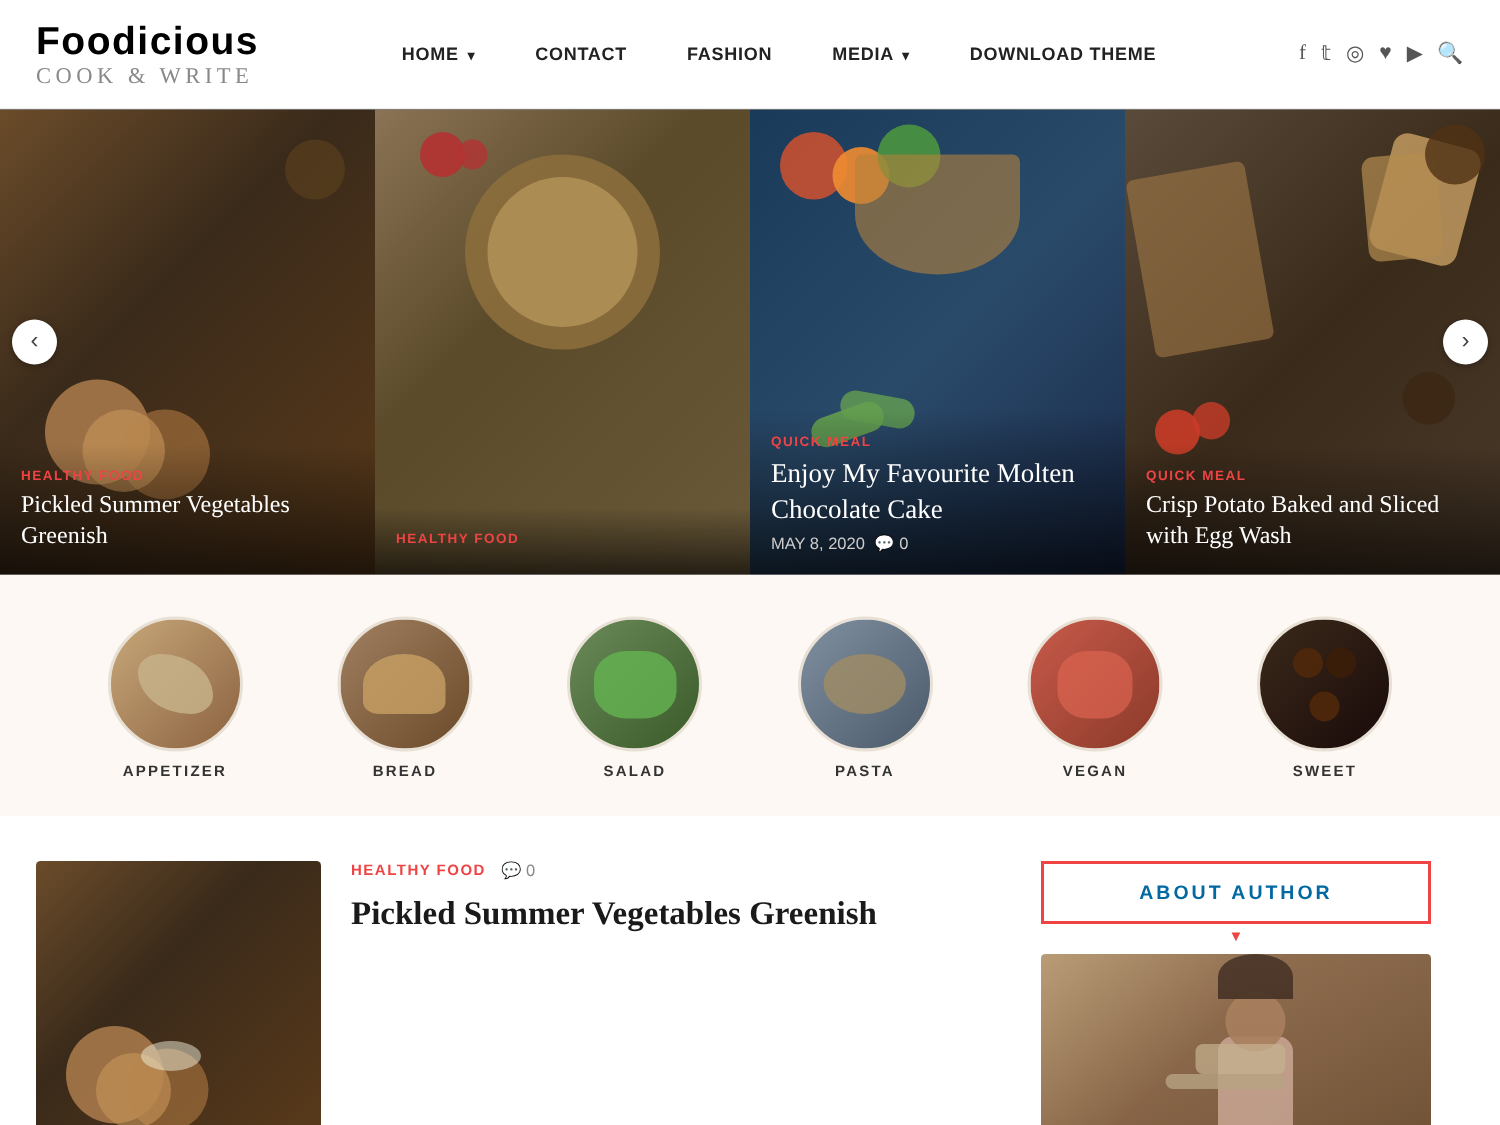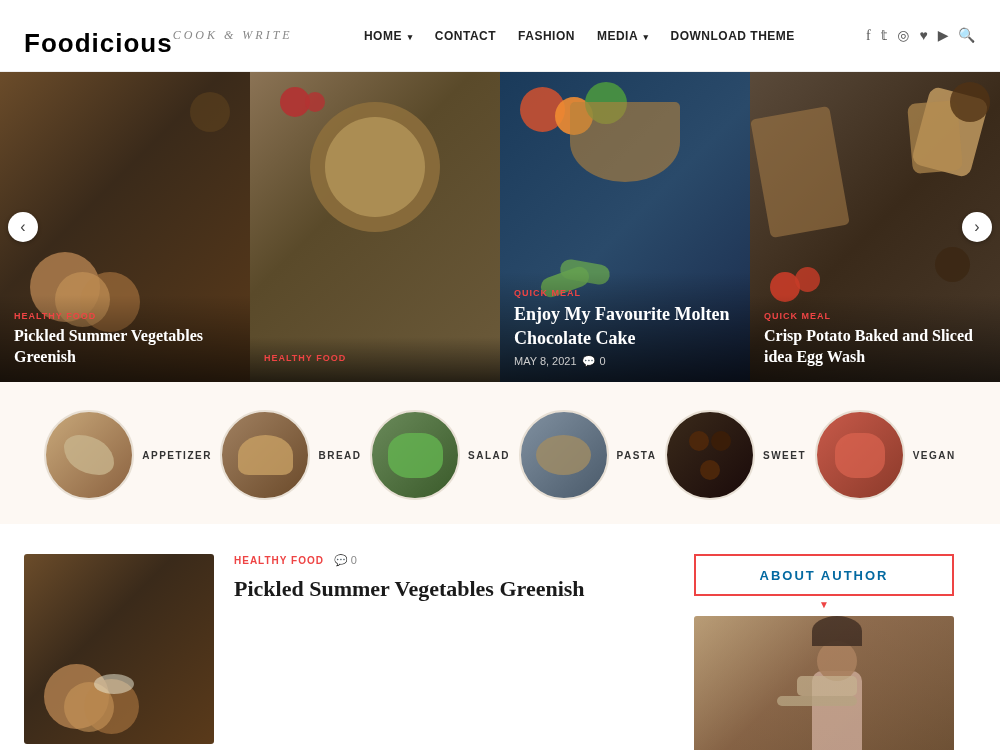--- a/index.html
+++ b/index.html
@@ -7,24 +7,24 @@
 
     
     header {
       display: flex;
       align-items: center;
       justify-content: space-between;
       padding: 12px 24px;
       border-bottom: 1px solid #eee;
       background: #fff;
     }
-    .logo-block { display: flex; flex-direction: row; align-items: flex-start; margin-top: 16px; }
+    .logo-block { display: flex; flex-direction: column; align-items: flex-start; }
     .logo-name { font-size: 26px; font-weight: 900; font-family: sans-serif; letter-spacing: 1px; }
-    .logo-sub { font-size: 12px; letter-spacing: 3px; color: #888; text-transform: uppercase; font-style: italic; }
-    nav { display: flex; align-items: center; gap: 2px; }
+    .logo-sub { font-size: 15px; letter-spacing: 3px; color: #888; text-transform: uppercase; }
+    nav { display: flex; align-items: center; gap: 20px; }
     .nav-item {
       font-size: 12px;
       font-weight: 600;
       letter-spacing: 0.5px;
       text-transform: uppercase;
       padding: 6px 10px;
       cursor: pointer;
       color: #222;
       font-family: sans-serif;
     }
@@ -58,21 +58,21 @@
       font-size: 9px;
       font-weight: 700;
       text-transform: uppercase;
       letter-spacing: 1px;
       color: #e44;
       margin-bottom: 5px;
       font-family: sans-serif;
     }
     .slide-title {
       font-size: 16px;
-      font-weight: 700;
+      font-weight: 400;
       color: #fff;
       line-height: 1.3;
     }
     .slide-meta {
       font-size: 11px;
       color: #ccc;
       margin-top: 5px;
       font-family: sans-serif;
     }
     .slide-featured {
@@ -118,20 +118,21 @@
       background: #fdf8f3;
       padding: 28px 40px 24px;
     }
     .categories-row {
       display: flex;
       justify-content: space-around;
       align-items: flex-start;
     }
     .category-item {
       display: flex;
+      flex-direction: column;
       align-items: center;
       cursor: pointer;
       gap: 8px;
     }
     .category-circle {
       width: 90px;
       height: 90px;
       border-radius: 50%;
       overflow: hidden;
       border: 2px solid #e8e0d5;
@@ -329,21 +330,21 @@
         <div style="position:absolute;top:30px;left:50%;transform:translateX(-50%);width:110px;height:80px;background:rgba(180,130,60,0.6);border-radius:5px 5px 50% 50%;"></div>
 
         <div style="position:absolute;bottom:90px;left:40px;width:50px;height:20px;border-radius:10px;background:rgba(100,160,80,0.9);transform:rotate(-20deg);"></div>
         <div style="position:absolute;bottom:100px;left:60px;width:50px;height:20px;border-radius:10px;background:rgba(100,160,80,0.8);transform:rotate(10deg);"></div>
       </div>
     </div>
     <div class="slide-overlay">
       <div class="slide-tag">QUICK MEAL</div>
       <div class="slide-title">Enjoy My Favourite Molten Chocolate Cake</div>
       <div class="slide-meta">
-        <span>MAY 8, 2021</span>
+        <span>MAY 8, 2020</span>
         &nbsp;💬 <span>0</span>
       </div>
     </div>
   </div>
 
   <div class="slide">
     <div class="slide-content-wrapper">
       <div class="slide-4-bg" style="width:100%;height:100%;position:relative;">
 
         <div style="position:absolute;top:20px;right:20px;width:60px;height:80px;background:rgba(200,160,100,0.8);border-radius:10px;transform:rotate(15deg);"></div>
@@ -352,21 +353,21 @@
         <div style="position:absolute;bottom:100px;right:30px;width:35px;height:35px;border-radius:50%;background:rgba(60,40,20,0.9);"></div>
 
         <div style="position:absolute;top:40px;left:10px;width:80px;height:120px;background:rgba(160,120,70,0.6);border-radius:5px;transform:rotate(-10deg);"></div>
 
         <div style="position:absolute;bottom:80px;left:20px;width:30px;height:30px;border-radius:50%;background:rgba(200,60,40,0.9);"></div>
         <div style="position:absolute;bottom:90px;left:45px;width:25px;height:25px;border-radius:50%;background:rgba(200,60,40,0.8);"></div>
       </div>
     </div>
     <div class="slide-overlay">
       <div class="slide-tag">QUICK MEAL</div>
-      <div class="slide-title">Crisp Potato Baked and Sliced idea Egg Wash</div>
+      <div class="slide-title">Crisp Potato Baked and Sliced with Egg Wash</div>
     </div>
   </div>
 
   <button class="slider-btn slider-btn-right">›</button>
 </div>
 
 <div class="categories-section">
   <div class="categories-row">
 
     <div class="category-item">
@@ -399,39 +400,39 @@
 
     <div class="category-item">
       <div class="category-circle cat-bg-4">
         <div style="width:100%;height:100%;display:flex;align-items:center;justify-content:center;">
           <div style="width:55px;height:40px;background:rgba(160,140,100,0.8);border-radius:50%;"></div>
         </div>
       </div>
       <span class="category-label">PASTA</span>
     </div>
 
+
+    <div class="category-item">
+      <div class="category-circle cat-bg-8">
+        <div style="width:100%;height:100%;display:flex;align-items:center;justify-content:center;">
+          <div style="width:50px;height:45px;background:rgba(220,100,80,0.7);border-radius:40%;"></div>
+        </div>
+      </div>
+      <span class="category-label">VEGAN</span>
+    </div>
 
     <div class="category-item">
       <div class="category-circle cat-bg-7">
         <div style="width:100%;height:100%;display:flex;align-items:center;justify-content:center;flex-wrap:wrap;gap:2px;padding:15px;">
           <div style="width:20px;height:20px;border-radius:50%;background:rgba(80,40,10,0.9);"></div>
           <div style="width:20px;height:20px;border-radius:50%;background:rgba(60,30,8,0.9);"></div>
           <div style="width:20px;height:20px;border-radius:50%;background:rgba(80,40,10,0.9);"></div>
         </div>
       </div>
       <span class="category-label">SWEET</span>
-    </div>
-
-    <div class="category-item">
-      <div class="category-circle cat-bg-8">
-        <div style="width:100%;height:100%;display:flex;align-items:center;justify-content:center;">
-          <div style="width:50px;height:45px;background:rgba(220,100,80,0.7);border-radius:40%;"></div>
-        </div>
-      </div>
-      <span class="category-label">VEGAN</span>
     </div>
 
   </div>
 </div>
 
 <div class="main-content">
 
   <div class="content-left">
     <div class="post-image">
       <div class="post-img-bg" style="position:relative;">

